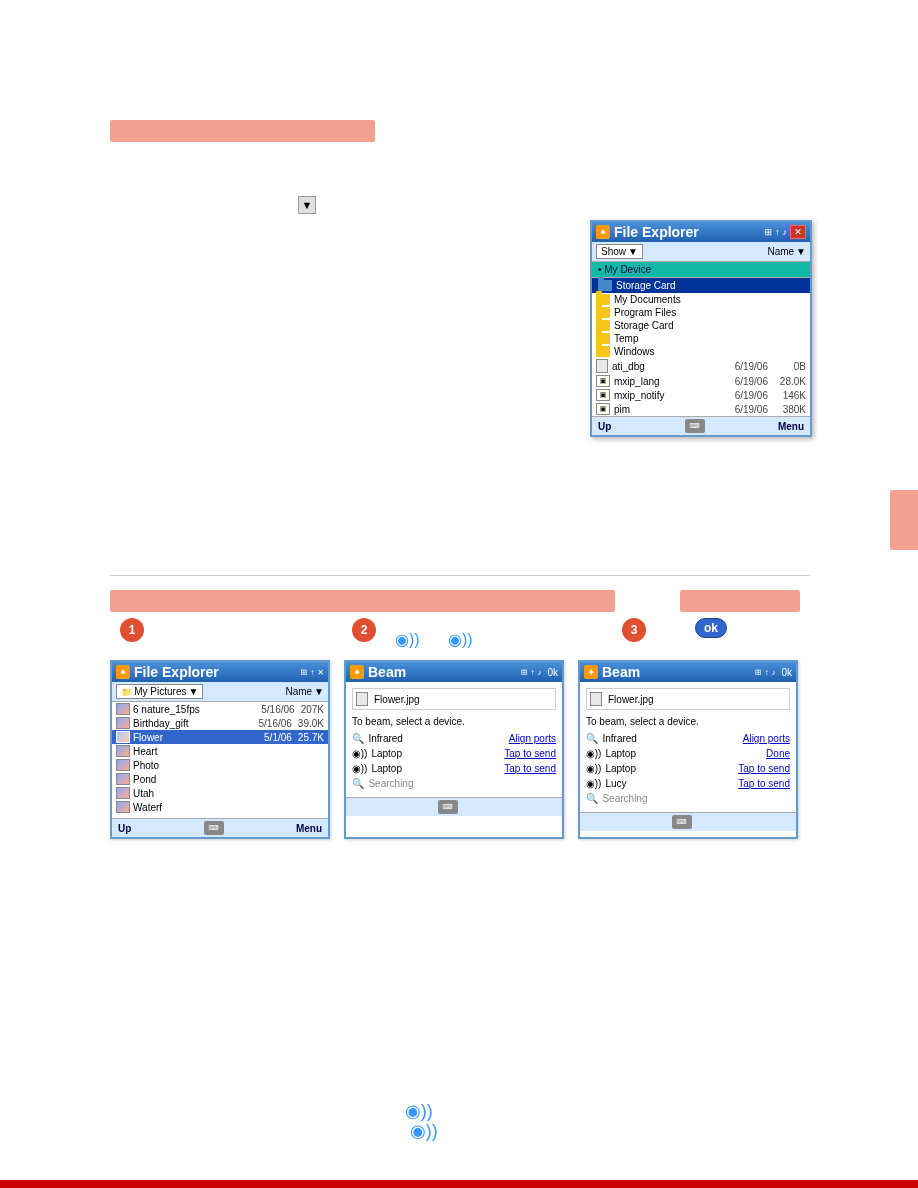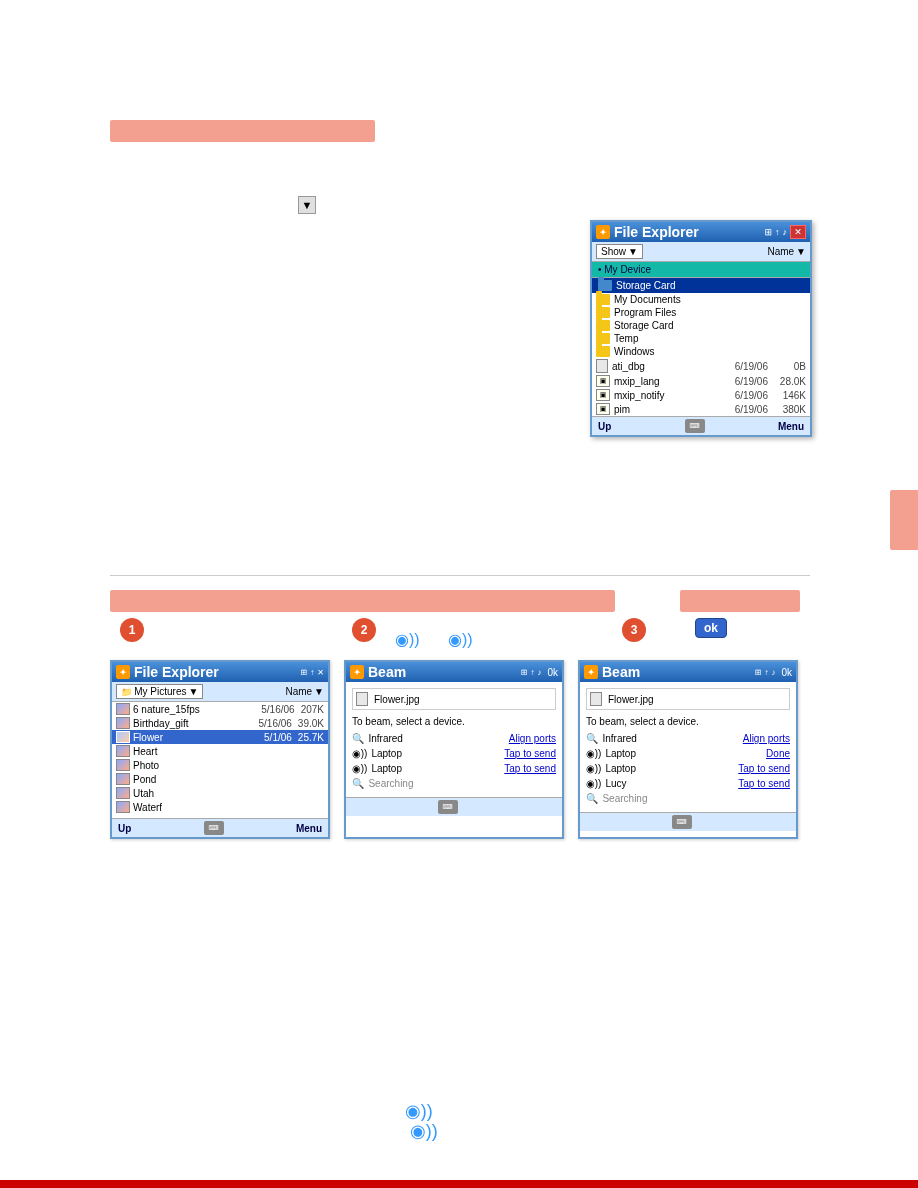--- a/index.html
+++ b/index.html
@@ -317,21 +317,21 @@
       position: absolute;
       top: 618px;
       left: 695px;
       background: #3366cc;
       color: #fff;
       border: 1px solid #224488;
       padding: 2px 8px;
       font-size: 12px;
       font-weight: bold;
       cursor: pointer;
-      border-radius: 4px;
+      border-radius: 10px;
     }
 
     
     .bottom-windows {
       position: absolute;
       top: 660px;
       left: 110px;
       width: 700px;
       display: flex;
       gap: 14px;

